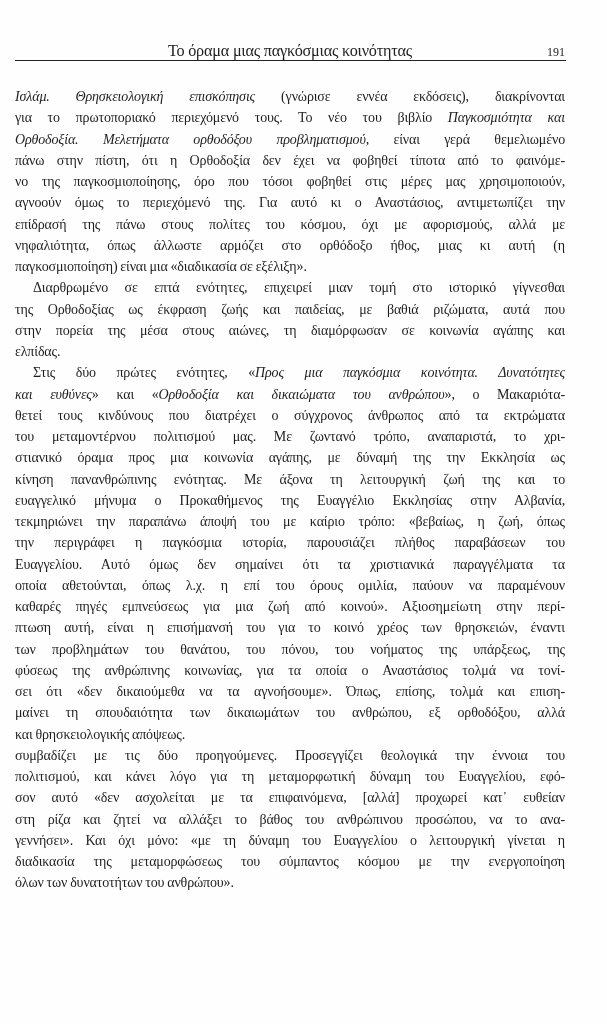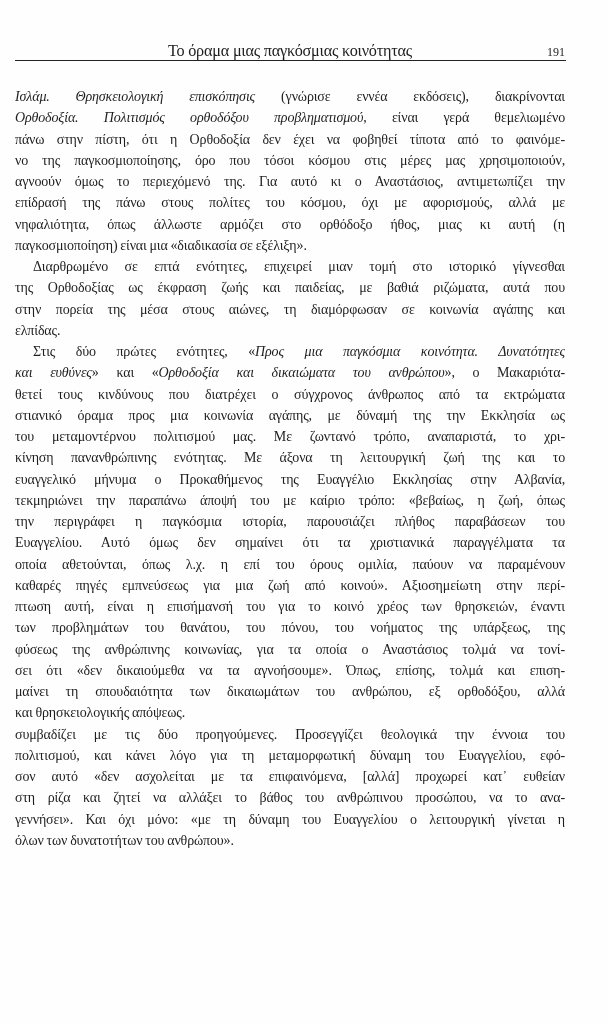--- a/index.html
+++ b/index.html
@@ -29,49 +29,51 @@
 <body>
 
 <div class="page">
   <div class="running-head">
     <span class="running-title">Το όραμα μιας παγκόσμιας κοινότητας</span>
     <span class="page-number">191</span>
   </div>
   <div class="rule"></div>
   <div class="body-text" id="body-text">
       <div class="line"><span class="it">Ισλάμ. Θρησκειολογική επισκόπησις</span><span> (γνώρισε εννέα εκδόσεις), διακρίνονται</span></div>
-      <div class="line"><span class="it">Ορθοδοξία. Πολιτισμός ορθοδόξου προβληματισμού</span><span>, είναι γερά θεμελιωμένο</span></div>
+      <div class="line"><span>για το πρωτοποριακό περιεχόμενό τους. Το νέο του βιβλίο </span><span class="it">Παγκοσμιότητα και</span></div>
+      <div class="line"><span class="it">Ορθοδοξία. Μελετήματα ορθοδόξου προβληματισμού</span><span>, είναι γερά θεμελιωμένο</span></div>
       <div class="line"><span>πάνω στην πίστη, ότι η Ορθοδοξία δεν έχει να φοβηθεί τίποτα από το φαινόμε-</span></div>
-      <div class="line"><span>νο της παγκοσμιοποίησης, όρο που τόσοι κόσμου στις μέρες μας χρησιμοποιούν,</span></div>
+      <div class="line"><span>νο της παγκοσμιοποίησης, όρο που τόσοι φοβηθεί στις μέρες μας χρησιμοποιούν,</span></div>
       <div class="line"><span>αγνοούν όμως το περιεχόμενό της. Για αυτό κι ο Αναστάσιος, αντιμετωπίζει την</span></div>
       <div class="line"><span>επίδρασή της πάνω στους πολίτες του κόσμου, όχι με αφορισμούς, αλλά με</span></div>
       <div class="line"><span>νηφαλιότητα, όπως άλλωστε αρμόζει στο ορθόδοξο ήθος, μιας κι αυτή (η</span></div>
       <div class="line last"><span>παγκοσμιοποίηση) είναι μια «διαδικασία σε εξέλιξη».</span></div>
       <div class="line indent"><span>Διαρθρωμένο σε επτά ενότητες, επιχειρεί μιαν τομή στο ιστορικό γίγνεσθαι</span></div>
       <div class="line"><span>της Ορθοδοξίας ως έκφραση ζωής και παιδείας, με βαθιά ριζώματα, αυτά που</span></div>
       <div class="line"><span>στην πορεία της μέσα στους αιώνες, τη διαμόρφωσαν σε κοινωνία αγάπης και</span></div>
       <div class="line last"><span>ελπίδας.</span></div>
       <div class="line indent"><span>Στις δύο πρώτες ενότητες, «</span><span class="it">Προς μια παγκόσμια κοινότητα. Δυνατότητες</span></div>
       <div class="line"><span class="it">και ευθύνες</span><span>» και «</span><span class="it">Ορθοδοξία και δικαιώματα του ανθρώπου</span><span>», ο Μακαριότα-</span></div>
       <div class="line"><span>θετεί τους κινδύνους που διατρέχει ο σύγχρονος άνθρωπος από τα εκτρώματα</span></div>
+      <div class="line"><span>του μεταμοντέρνου πολιτισμού μας. Με ζωντανό τρόπο, αναπαριστά, το χρι-</span></div>
       <div class="line"><span>στιανικό όραμα προς μια κοινωνία αγάπης, με δύναμή της την Εκκλησία ως</span></div>
-      <div class="line"><span>του μεταμοντέρνου πολιτισμού μας. Με ζωντανό τρόπο, αναπαριστά, το χρι-</span></div>
       <div class="line"><span>κίνηση πανανθρώπινης ενότητας. Με άξονα τη λειτουργική ζωή της και το</span></div>
       <div class="line"><span>ευαγγελικό μήνυμα ο Προκαθήμενος της Ευαγγέλιο Εκκλησίας στην Αλβανία,</span></div>
       <div class="line"><span>τεκμηριώνει την παραπάνω άποψή του με καίριο τρόπο: «βεβαίως, η ζωή, όπως</span></div>
       <div class="line"><span>την περιγράφει η παγκόσμια ιστορία, παρουσιάζει πλήθος παραβάσεων του</span></div>
       <div class="line"><span>Ευαγγελίου. Αυτό όμως δεν σημαίνει ότι τα χριστιανικά παραγγέλματα τα</span></div>
       <div class="line"><span>οποία αθετούνται, όπως λ.χ. η επί του όρους ομιλία, παύουν να παραμένουν</span></div>
       <div class="line"><span>καθαρές πηγές εμπνεύσεως για μια ζωή από κοινού». Αξιοσημείωτη στην περί-</span></div>
       <div class="line"><span>πτωση αυτή, είναι η επισήμανσή του για το κοινό χρέος των θρησκειών, έναντι</span></div>
       <div class="line"><span>των προβλημάτων του θανάτου, του πόνου, του νοήματος της υπάρξεως, της</span></div>
       <div class="line"><span>φύσεως της ανθρώπινης κοινωνίας, για τα οποία ο Αναστάσιος τολμά να τονί-</span></div>
       <div class="line"><span>σει ότι «δεν δικαιούμεθα να τα αγνοήσουμε». Όπως, επίσης, τολμά και επιση-</span></div>
       <div class="line"><span>μαίνει τη σπουδαιότητα των δικαιωμάτων του ανθρώπου, εξ ορθοδόξου, αλλά</span></div>
       <div class="line last"><span>και θρησκειολογικής απόψεως.</span></div>
       <div class="line"><span>συμβαδίζει με τις δύο προηγούμενες. Προσεγγίζει θεολογικά την έννοια του</span></div>
       <div class="line"><span>πολιτισμού, και κάνει λόγο για τη μεταμορφωτική δύναμη του Ευαγγελίου, εφό-</span></div>
       <div class="line"><span>σον αυτό «δεν ασχολείται με τα επιφαινόμενα, [αλλά] προχωρεί κατ᾽ ευθείαν</span></div>
       <div class="line"><span>στη ρίζα και ζητεί να αλλάξει το βάθος του ανθρώπινου προσώπου, να το ανα-</span></div>
       <div class="line"><span>γεννήσει». Και όχι μόνο: «με τη δύναμη του Ευαγγελίου ο λειτουργική γίνεται η</span></div>
+      <div class="line"><span>διαδικασία της μεταμορφώσεως του σύμπαντος κόσμου με την ενεργοποίηση</span></div>
       <div class="line last"><span>όλων των δυνατοτήτων του ανθρώπου».</span></div>
     </div>
 </div>
 
 </body></html>

